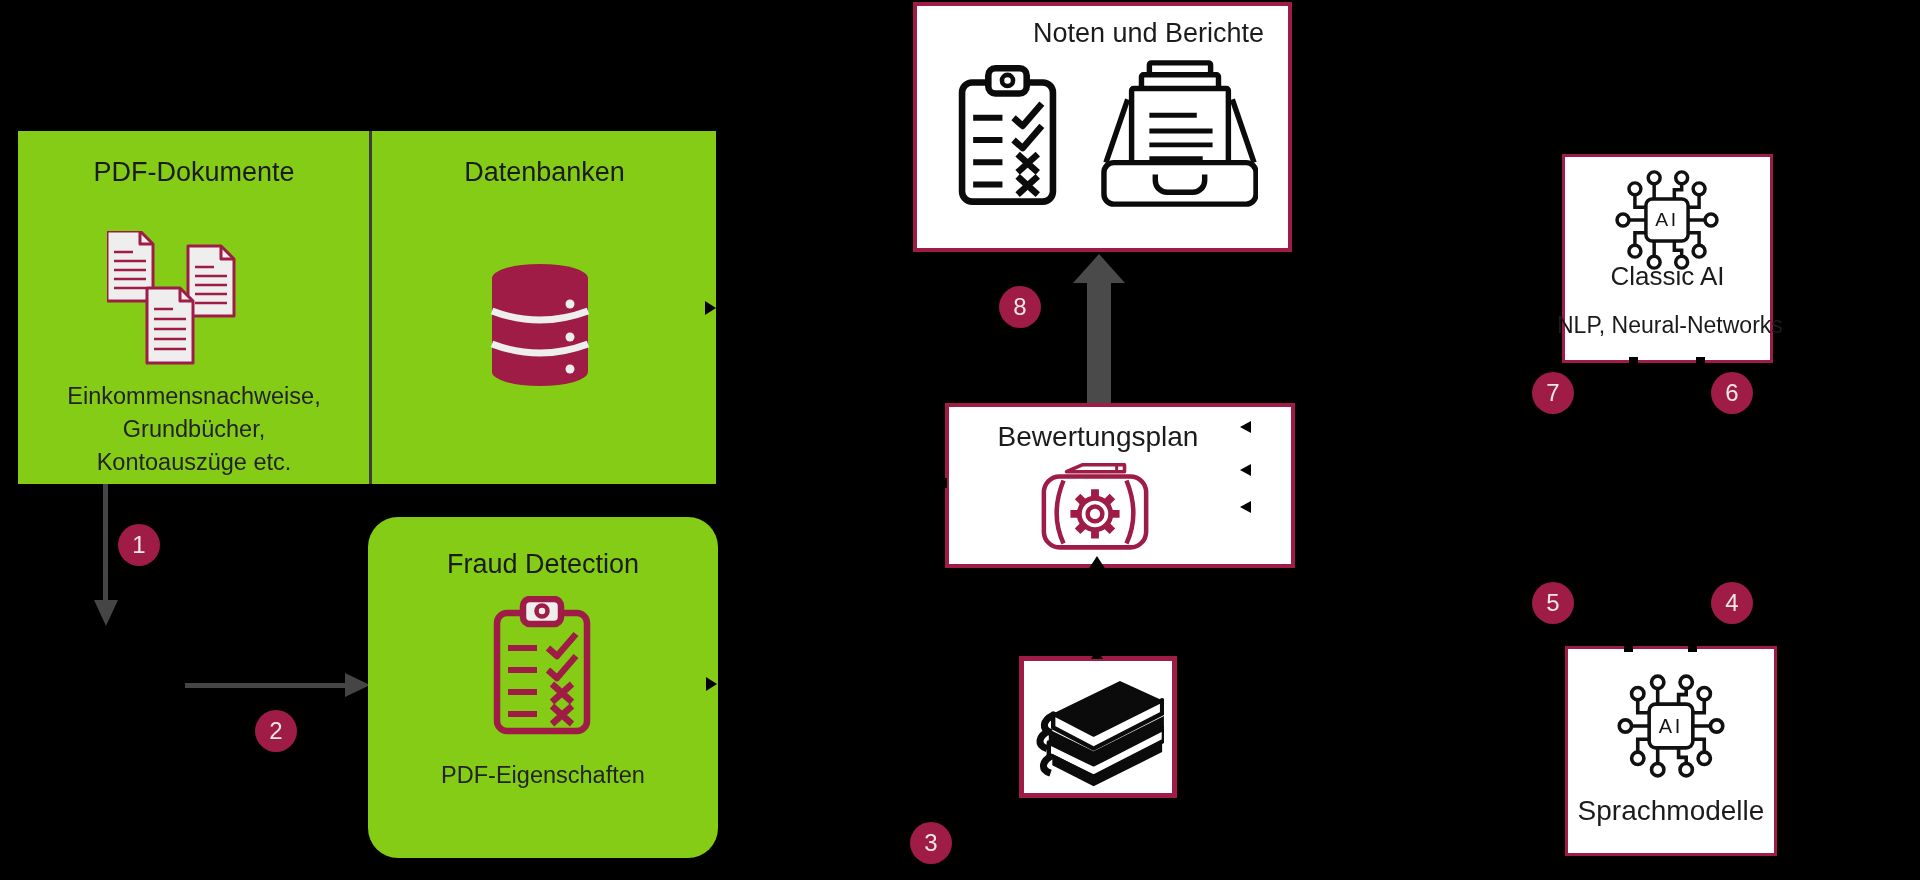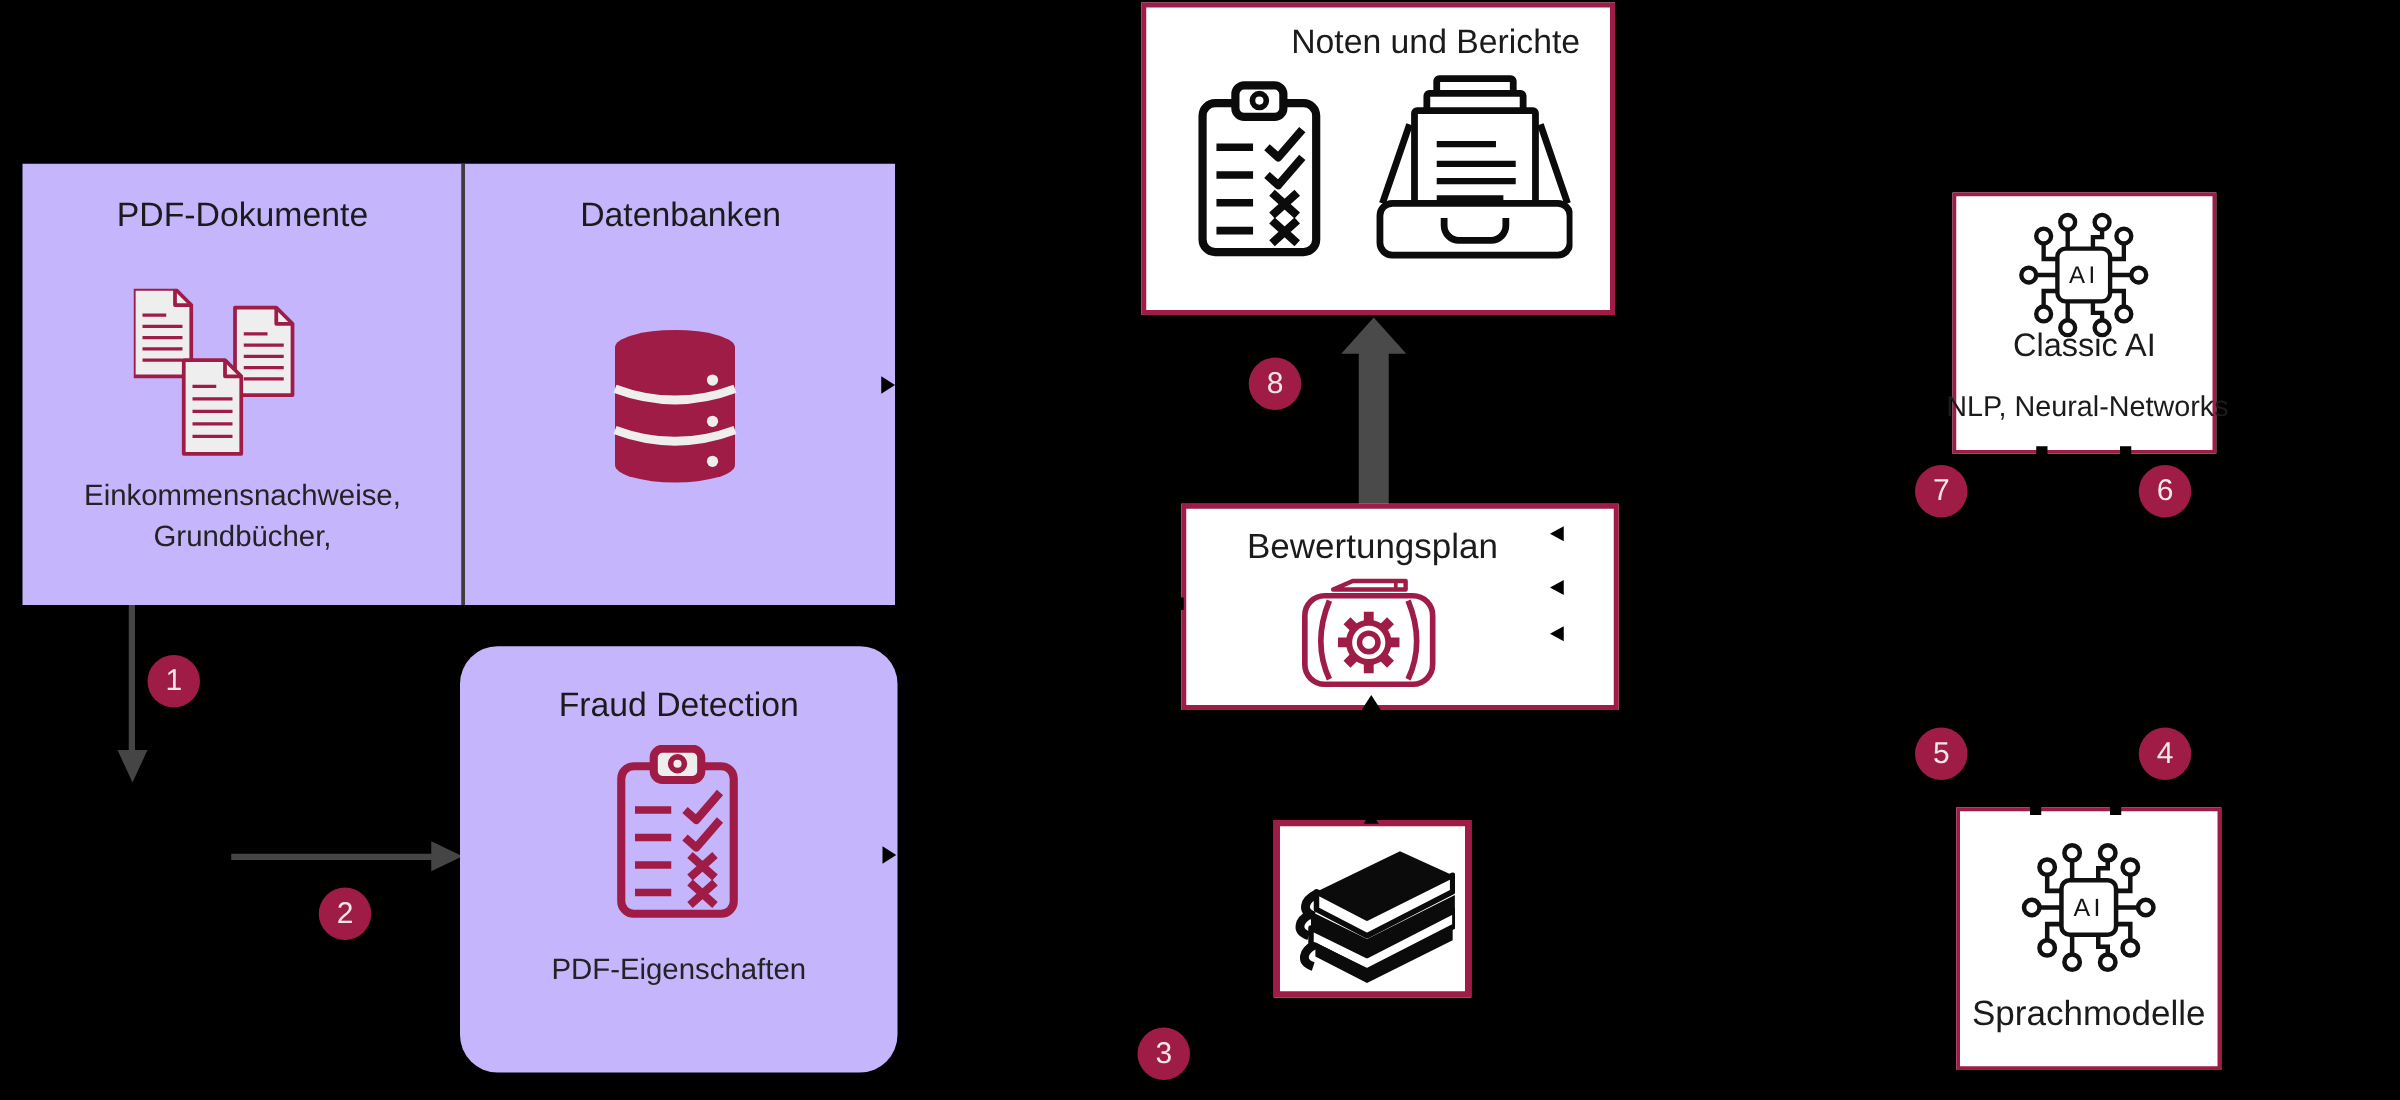--- a/index.html
+++ b/index.html
@@ -1,18 +1,18 @@
 <!DOCTYPE html>
 <html><head>
 <meta charset="utf-8">
 <style>
   html,body{margin:0;padding:0;background:#000;}
   .stage{position:relative;width:1920px;height:880px;background:#000;overflow:hidden;
          font-family:"Liberation Sans",sans-serif;}
-  .panel{position:absolute;background:#c4b5fd;}
+  .panel{position:absolute;background:#84cc16;}
   .wbox{position:absolute;background:#FFFFFF;border:4px solid #9E1C46;}
   .abs{position:absolute;}
   .title{position:absolute;text-align:center;color:#1B1B1B;font-size:27px;font-weight:400;}
   .desc{position:absolute;text-align:center;color:#232323;font-size:23.5px;}
   .desc div{white-space:nowrap;}
   .badge{position:absolute;width:42px;height:42px;border-radius:50%;background:#9E1C46;
          color:#F2E6EB;font-size:24px;display:flex;align-items:center;justify-content:center;}
   .divider{position:absolute;background:#3D3D3D;}
   .shaft{position:absolute;background:#454545;}
   .tri{position:absolute;width:0;height:0;}
@@ -45,20 +45,21 @@
           <path d="M0 0 H33 L46 13 V75 H0 Z"></path>
             <path d="M33 0 V13 H46" fill="none"></path>
           <path d="M7 21 H26 M7 31 H39 M7 41 H39 M7 51 H39 M7 61 H39" fill="none" stroke-width="2.6"></path>
         </g>
       </g>
     </svg>
 
     <div class="desc" style="left:0;top:249px;width:352px;line-height:33px;">
       <div>Einkommensnachweise,</div>
       <div>Grundbücher,</div>
+      <div>Kontoauszüge etc.</div>
     </div>
 
     <div class="title" style="left:355px;top:26px;width:343px;">Datenbanken</div>
 
     <svg class="abs" style="left:472px;top:130px;" width="100" height="128" viewBox="0 0 100 126">
       <path d="M2 16 A48 14 0 0 1 98 16 L98 110 A48 14 0 0 1 2 110 Z" fill="#9E1C46"></path>
       <path d="M2 49 Q50 67 98 49" fill="none" stroke="#EFEEEE" stroke-width="7"></path>
       <path d="M2 82 Q50 100 98 82" fill="none" stroke="#EFEEEE" stroke-width="7"></path>
       <circle cx="80" cy="42" r="4.5" fill="#EFEEEE"></circle>
       <circle cx="80" cy="75" r="4.5" fill="#EFEEEE"></circle>

